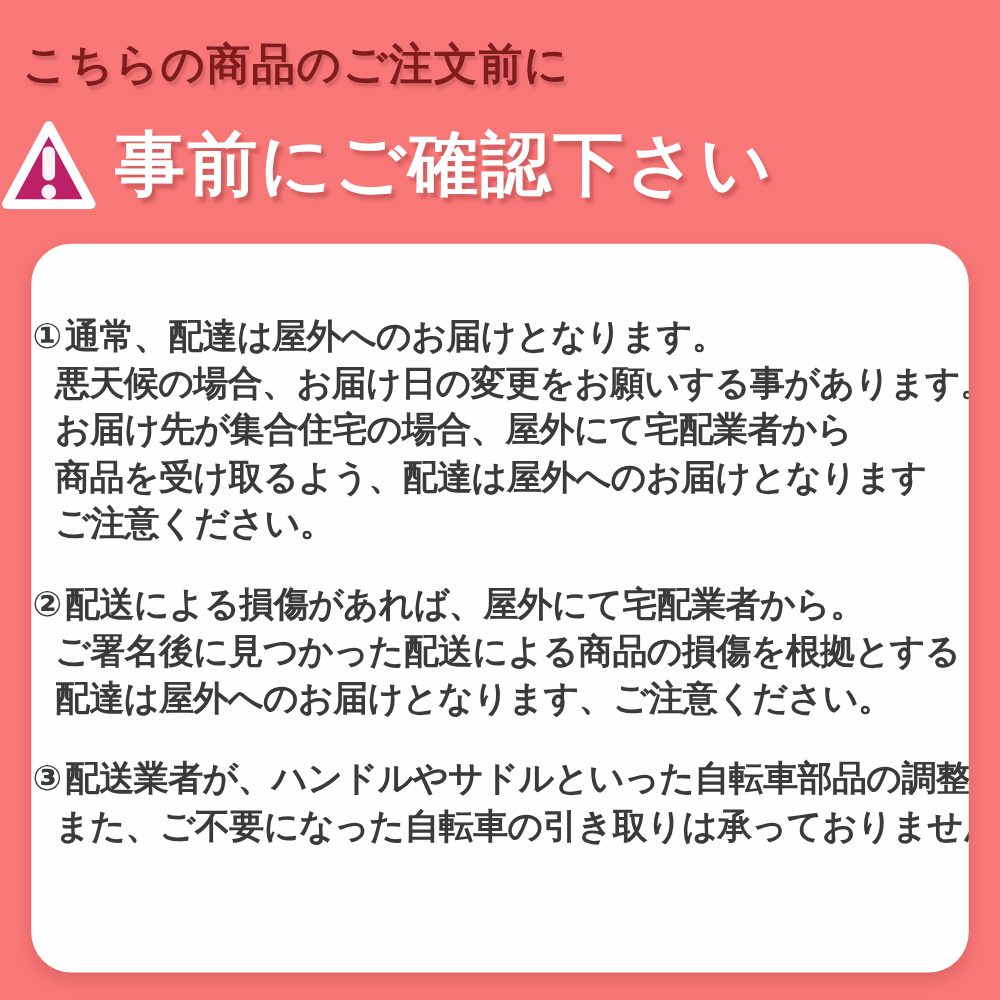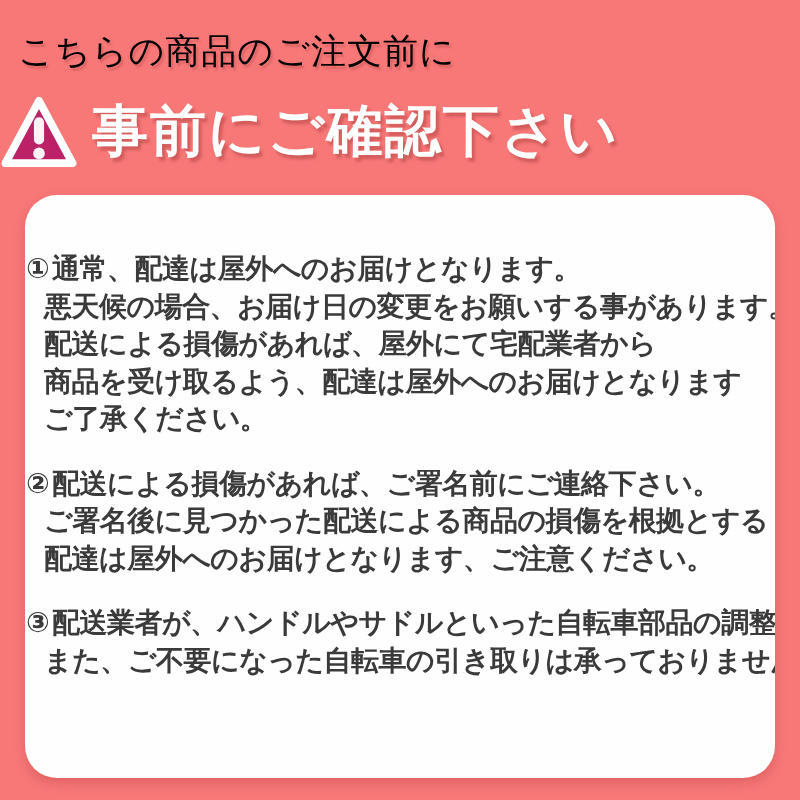--- a/index.html
+++ b/index.html
@@ -14,23 +14,23 @@
     position: relative;
     width: 800px;
     height: 800px;
     background: #f87878;
   }
   .pre-title {
     position: absolute;
     left: 18px;
     top: 28px;
     font-size: 35px;
-    font-weight: 400;
+    font-weight: 700;
     letter-spacing: 1px;
-    color: #000000;
+    color: #7f1d1d;
     text-shadow: 2px 3px 2px rgba(196, 84, 84, 0.55);
     white-space: nowrap;
   }
   .header {
     position: absolute;
     left: 0;
     top: 86px;
     width: 800px;
     height: 92px;
     display: flex;
@@ -98,27 +98,27 @@
       <circle cx="50" cy="74.5" r="7.5" fill="#fff2f7"></circle>
     </svg>
     <h1 class="heading">事前にご確認下さい</h1>
   </div>
 
   <div class="notice-box">
 
     <div class="item">
       <div class="line"><span class="marker">①</span><span>通常、配達は屋外へのお届けとなります。</span></div>
       <div class="line cont">悪天候の場合、お届け日の変更をお願いする事があります。</div>
-      <div class="line cont">配送による損傷があれば、屋外にて宅配業者から</div>
+      <div class="line cont">お届け先が集合住宅の場合、屋外にて宅配業者から</div>
       <div class="line cont">商品を受け取るよう、配達は屋外へのお届けとなります</div>
-      <div class="line cont">ご了承ください。</div>
+      <div class="line cont">ご注意ください。</div>
     </div>
 
     <div class="item">
-      <div class="line"><span class="marker">②</span><span>配送による損傷があれば、ご署名前にご連絡下さい。</span></div>
+      <div class="line"><span class="marker">②</span><span>配送による損傷があれば、屋外にて宅配業者から。</span></div>
       <div class="line cont">ご署名後に見つかった配送による商品の損傷を根拠とする</div>
       <div class="line cont">配達は屋外へのお届けとなります、ご注意ください。</div>
     </div>
 
     <div class="item">
       <div class="line"><span class="marker">③</span><span>配送業者が、ハンドルやサドルといった自転車部品の調整</span></div>
       <div class="line cont">また、ご不要になった自転車の引き取りは承っておりません。</div>
     </div>
 
   </div>

